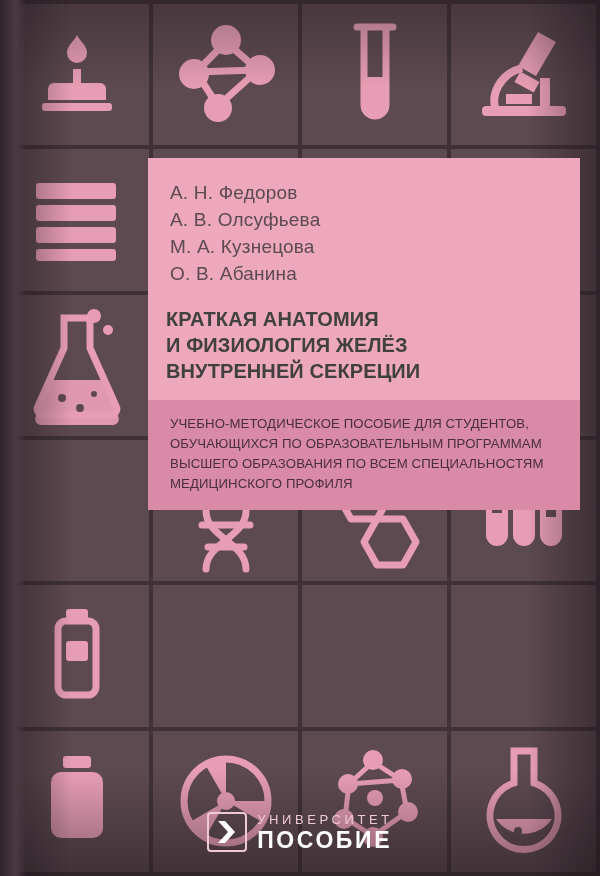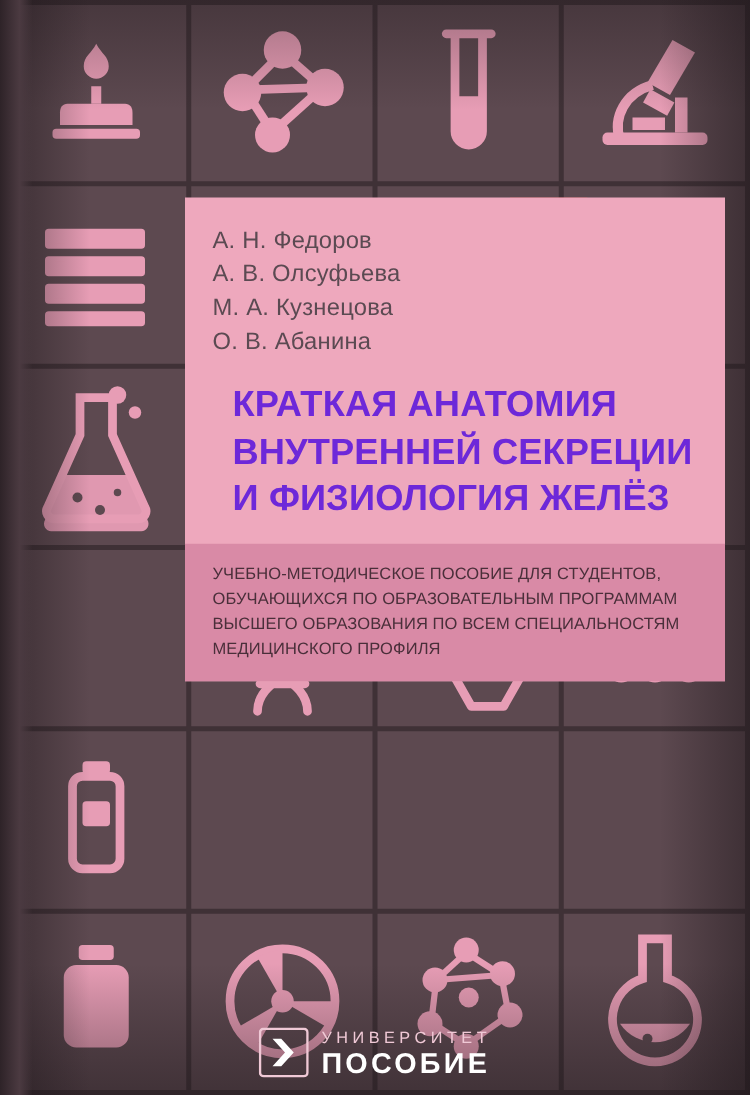--- a/index.html
+++ b/index.html
@@ -66,24 +66,24 @@
     padding: 4px 22px 6px 22px;
   }
   .author {
     color: #5b4a52;
     font-size: 19px;
     line-height: 1.42;
     letter-spacing: .2px;
     font-weight: 400;
   }
   .main-title {
-    padding: 12px 22px 16px 38px;
-    color: #6d28d9;
+    padding: 12px 22px 16px 18px;
+    color: #404040;
     font-weight: bold;
-    font-size: 29px;
+    font-size: 20px;
     line-height: 1.30;
     letter-spacing: .1px;
     text-transform: uppercase;
   }
   .main-title .ln { display:block; white-space: nowrap; }
   .subtitle-band {
     background: #d98aa6;
     padding: 14px 22px 16px 22px;
     color: #4a2f3a;
     font-weight: normal;
@@ -101,21 +101,21 @@
     top: 158px;
     width: 62px;
     height: 96px;
   }
   .ribbon svg { display:block; }
 
   
   .publisher {
     position: absolute;
     left: 0; right: 0;
-    bottom: 14px;
+    bottom: 24px;
     display: flex;
     align-items: center;
     justify-content: center;
     gap: 10px;
   }
   .pub-mark {
     width: 40px; height: 40px;
     display:flex; align-items:center; justify-content:center;
   }
   .pub-text { line-height: 1.0; }
@@ -382,22 +382,22 @@
   <div class="title-panel">
     <div class="authors">
       <div class="author">А. Н. Федоров</div>
       <div class="author">А. В. Олсуфьева</div>
       <div class="author">М. А. Кузнецова</div>
       <div class="author">О. В. Абанина</div>
     </div>
 
     <div class="main-title">
       <span class="ln">КРАТКАЯ АНАТОМИЯ</span>
+      <span class="ln">И ФИЗИОЛОГИЯ ЖЕЛЁЗ</span>
       <span class="ln">ВНУТРЕННЕЙ СЕКРЕЦИИ</span>
-      <span class="ln">И ФИЗИОЛОГИЯ ЖЕЛЁЗ</span>
     </div>
 
     <div class="subtitle-band">
       <span class="sl">УЧЕБНО-МЕТОДИЧЕСКОЕ ПОСОБИЕ ДЛЯ СТУДЕНТОВ,</span>
       <span class="sl">ОБУЧАЮЩИХСЯ ПО ОБРАЗОВАТЕЛЬНЫМ ПРОГРАММАМ</span>
       <span class="sl">ВЫСШЕГО ОБРАЗОВАНИЯ ПО ВСЕМ СПЕЦИАЛЬНОСТЯМ</span>
       <span class="sl">МЕДИЦИНСКОГО ПРОФИЛЯ</span>
     </div>
   </div>
 

